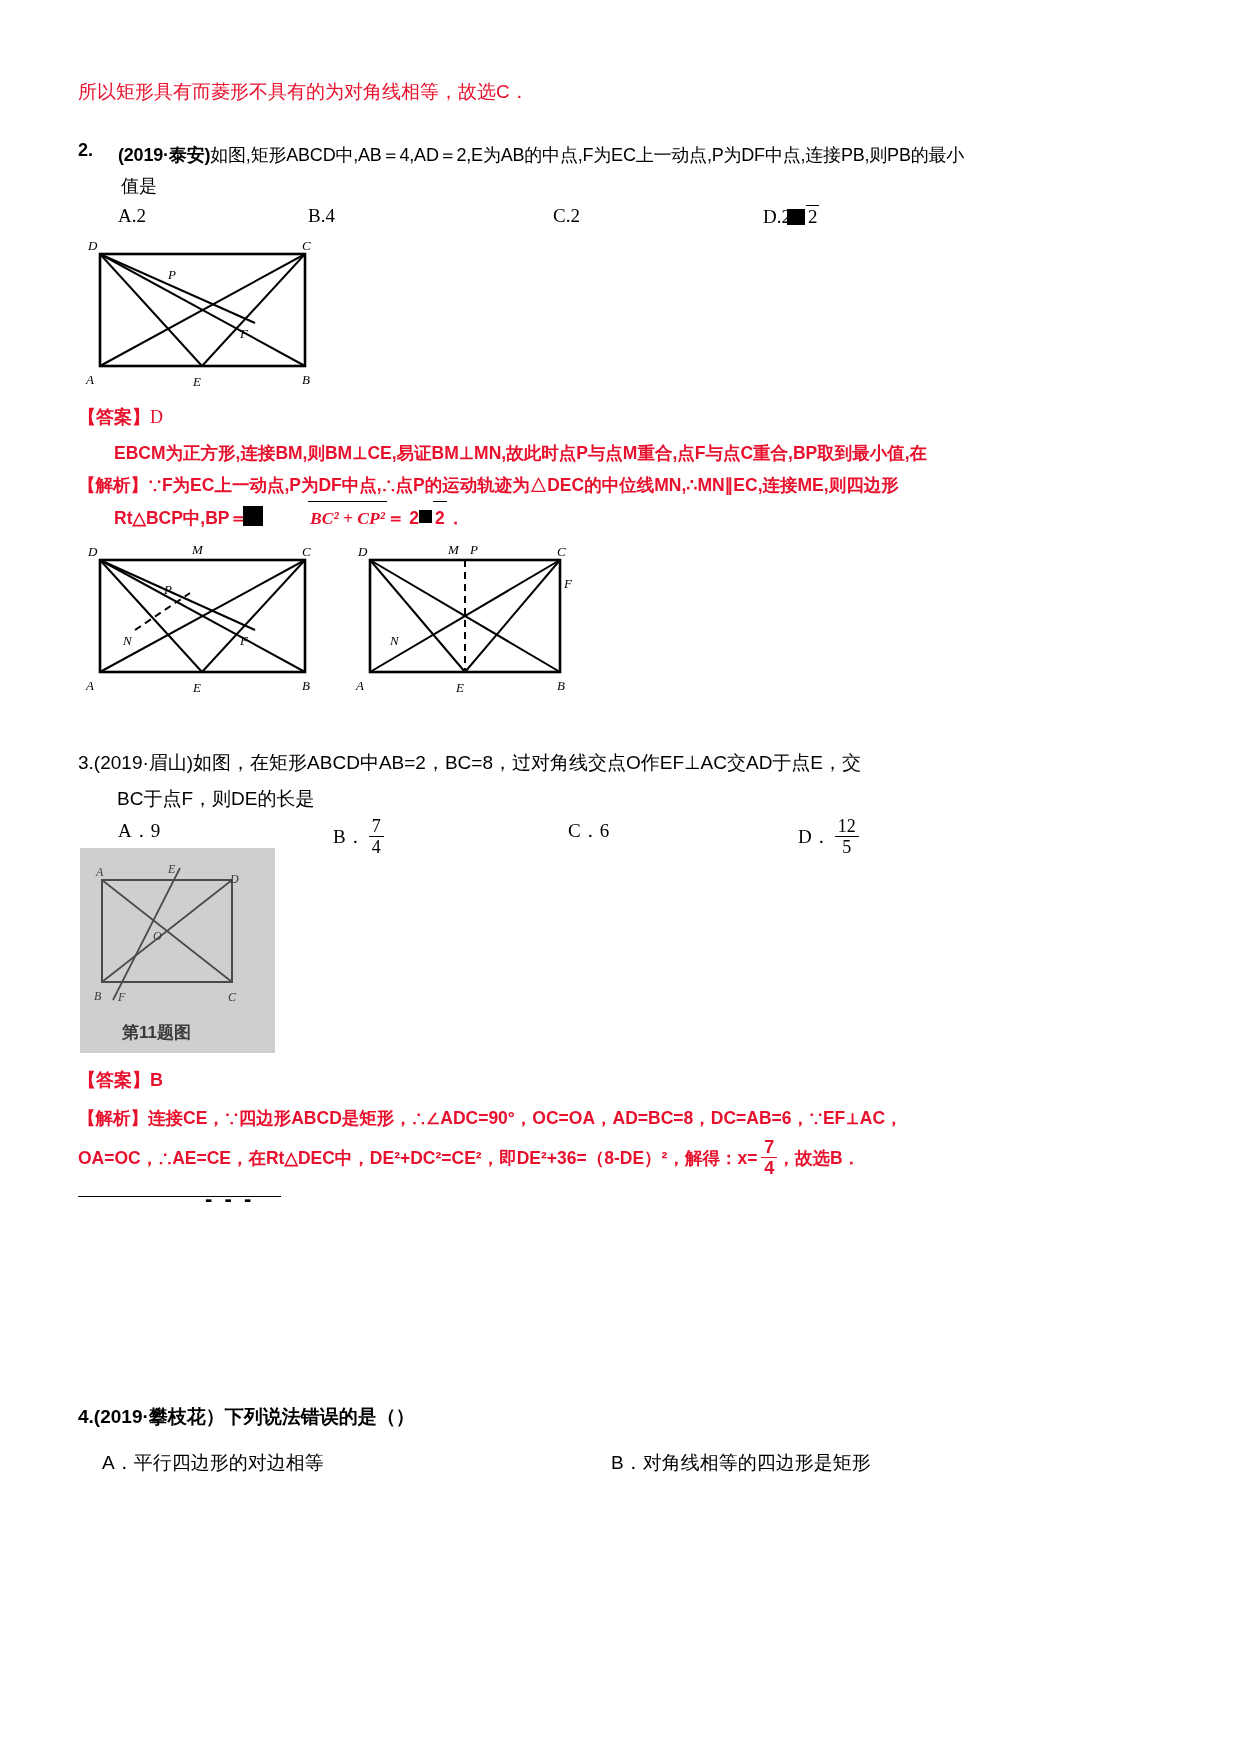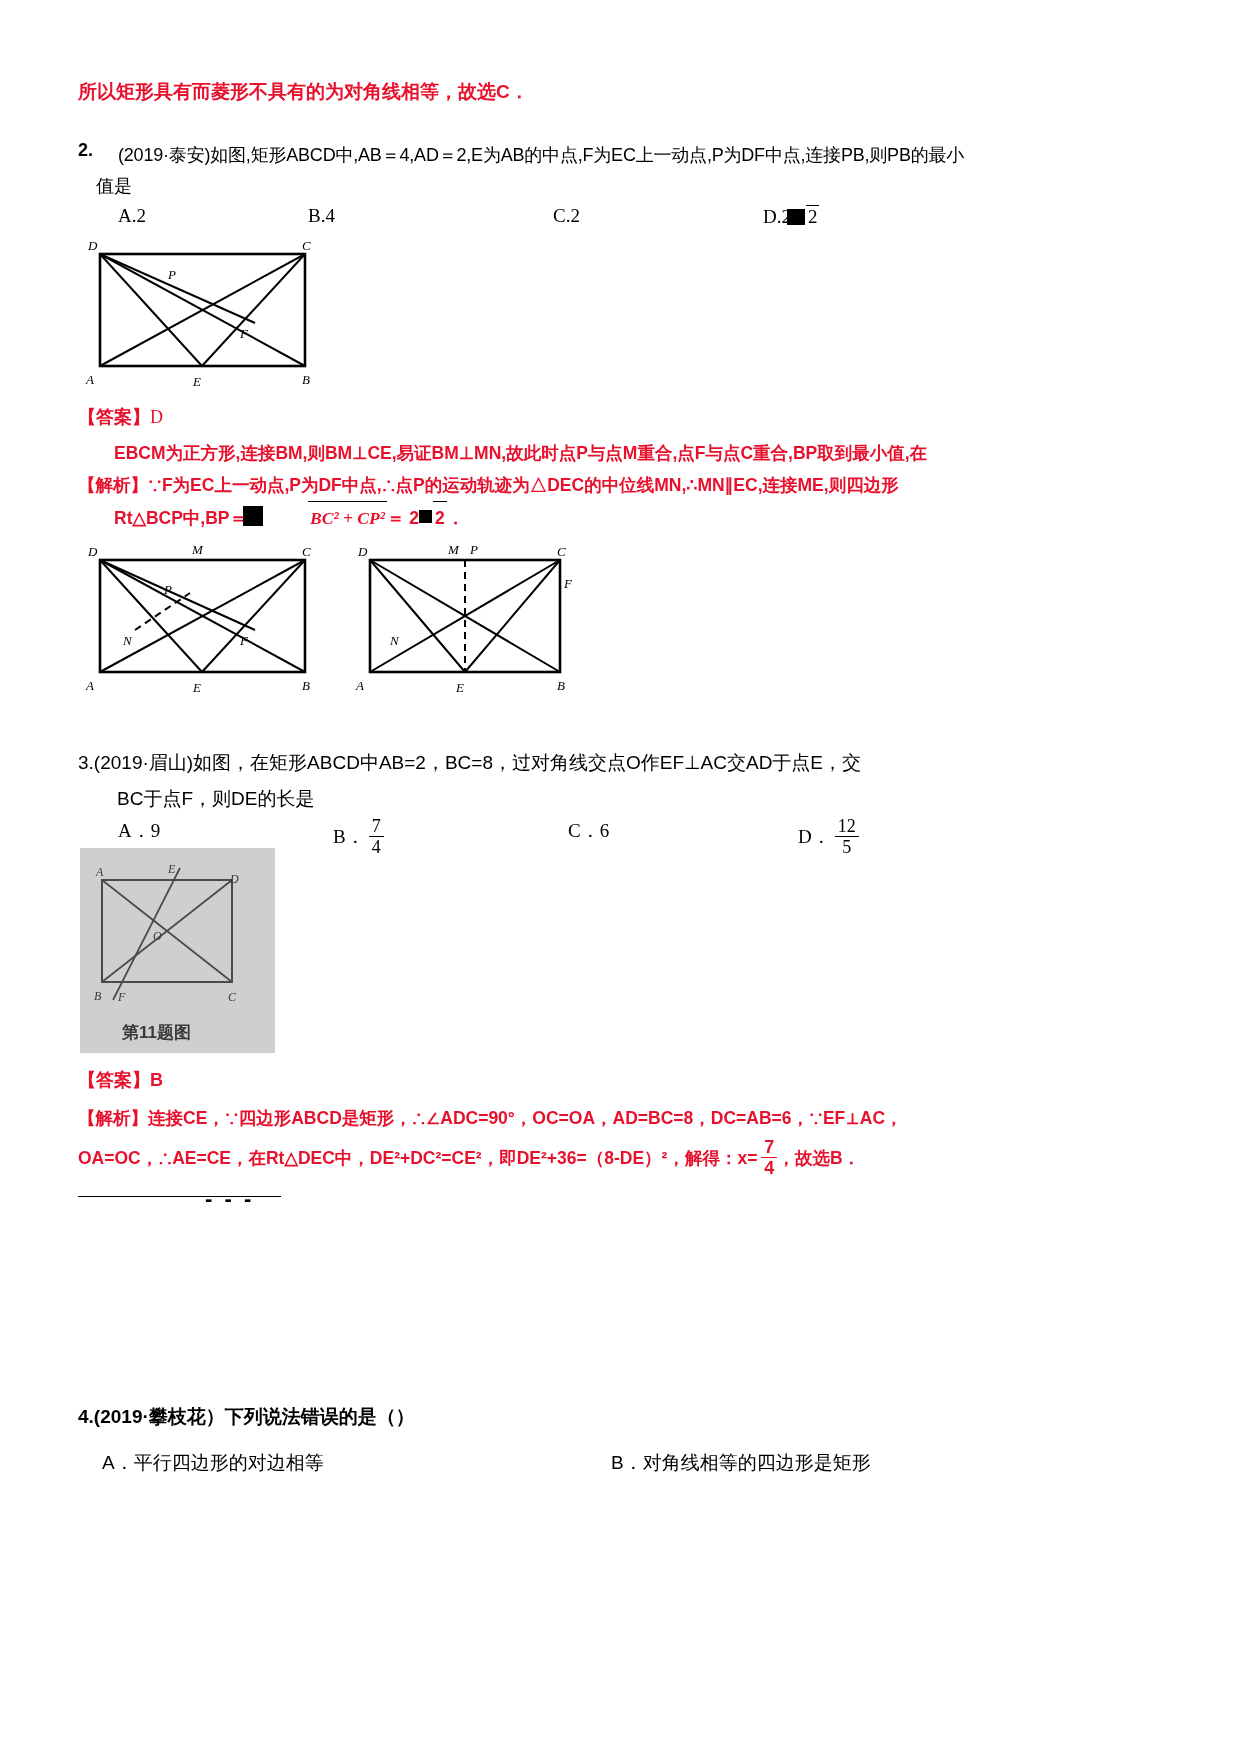--- a/index.html
+++ b/index.html
@@ -11,37 +11,37 @@
     position:relative;
     overflow:hidden;
   }
   .page{position:absolute;left:0;top:0;width:1241px;height:1755px;}
 
   
   .red{color:#e8112d;}
 
   .line-top{
     position:absolute;left:78px;top:78px;width:1090px;
-    font-size:19px;line-height:28px;font-weight:bold;
+    font-size:19px;line-height:28px;font-weight:normal;
     font-family:"Liberation Sans", sans-serif;
   }
 
   
   .q2{position:absolute;left:78px;top:140px;width:1090px;}
   .q2 .num{
     position:absolute;left:0;top:0;font-weight:bold;font-size:18px;
     font-family:"Liberation Sans", sans-serif;
   }
   .q2 .body{
     margin-left:40px;font-size:18px;line-height:31px;
     font-family:"Liberation Sans", sans-serif;
     letter-spacing:-0.2px;
   }
-  .q2 .body b{font-weight:normal;}
-  .q2 .stem2{margin-left:18px;font-size:18px;line-height:31px;
+  .q2 .body b{font-weight:bold;}
+  .q2 .stem2{margin-left:43px;font-size:18px;line-height:31px;
     font-family:"Liberation Sans", sans-serif;}
 
   .choices2{
     position:absolute;left:118px;top:205px;width:1050px;height:26px;
     font-size:19px;font-family:"Liberation Serif", serif;
   }
   .choices2 .ch{position:absolute;top:0;white-space:nowrap;}
   .ch-a{left:0;}
   .ch-b{left:190px;}
   .ch-c{left:435px;}

